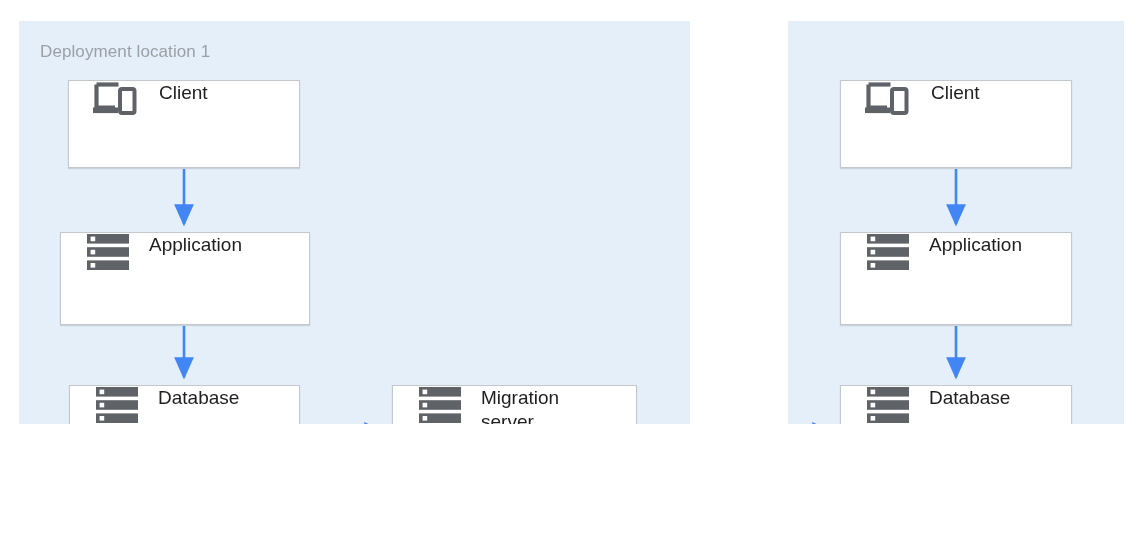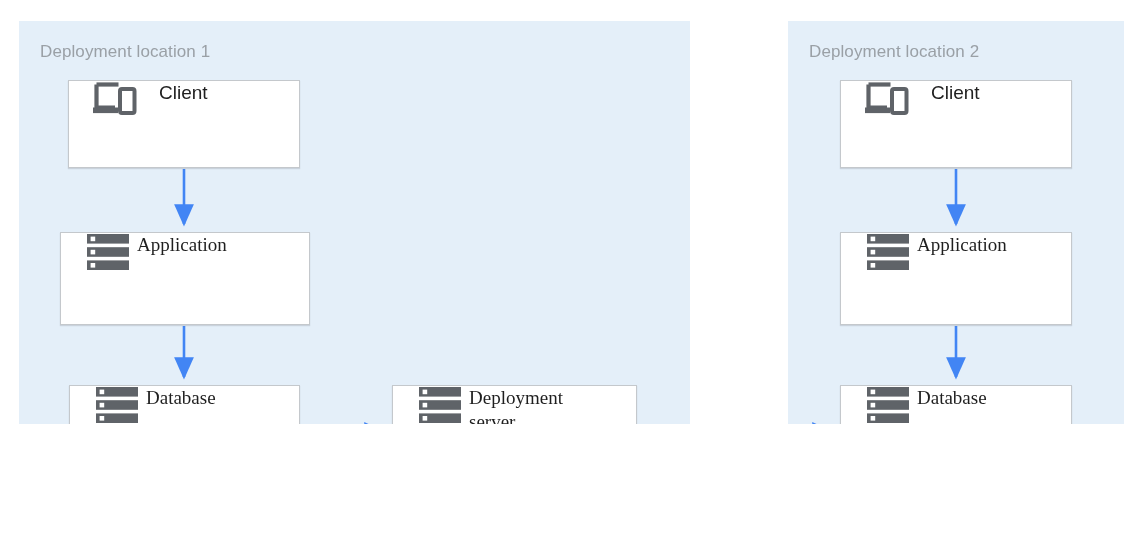--- a/index.html
+++ b/index.html
@@ -48,41 +48,40 @@
     flex: 1 1 auto;
     color: #1f1f1f;
     font-size: 19px;
     line-height: 24px;
   }
   
   .node.client .node-icon { width: 56px; margin-left: 18px; }
   .node.client .node-label { margin-left: 16px; }
   
   .node.server .node-icon { width: 50px; margin-left: 22px; }
-  .node.server .node-label { margin-left: 4px; font-family: Liberation Serif, serif; }
+  .node.server .node-label { margin-left: 16px; }
 
   svg.edges {
     position: absolute;
     left: 0;
     top: 0;
     width: 1148px;
     height: 536px;
     pointer-events: none;
   }
 </style>
 </head>
 <body>
 
 <div id="diagram">
 
   <div class="zone" id="zone1-box" style="left: 19px; top: 21px; width: 671px; height: 487px; background: rgb(228, 239, 249);"></div>
   <div class="zone-label" id="zone1-label" style="left: 40px; top: 42px; color: rgb(154, 160, 166);">Deployment location 1</div>
 
   <div class="zone" id="zone2-box" style="left: 788px; top: 21px; width: 336px; height: 487px; background: rgb(228, 239, 249);"></div>
-  <div class="zone-label" id="zone2-label" style="left: 809px; top: 42px; color: rgb(154, 160, 166);">Deployment location 2</div>
 
   <svg class="edges" viewBox="0 0 1148 536">
     <defs>
       <marker id="arrowhead" markerWidth="9" markerHeight="9" refX="7.6" refY="4.5" orient="auto" markerUnits="strokeWidth">
         <path d="M0,0.7 L8.6,4.5 L0,8.3 Z" fill="#4285f4"></path>
       </marker>
     </defs>
 
     <g>
       <line x1="184" y1="169" x2="184" y2="224" stroke="#4285f4" stroke-width="2.6" marker-end="url(#arrowhead)"></line>
@@ -148,21 +147,21 @@
     <span class="node-icon">
       <svg width="42" height="38" viewBox="0 0 42 38" aria-hidden="true">
         <rect x="0" y="1" width="42" height="9.6" fill="#5f6368"></rect>
         <rect x="3.6" y="3.6" width="4.6" height="4.6" fill="#ffffff"></rect>
         <rect x="0" y="14.2" width="42" height="9.6" fill="#5f6368"></rect>
         <rect x="3.6" y="16.8" width="4.6" height="4.6" fill="#ffffff"></rect>
         <rect x="0" y="27.4" width="42" height="9.6" fill="#5f6368"></rect>
         <rect x="3.6" y="30" width="4.6" height="4.6" fill="#ffffff"></rect>
       </svg>
     </span>
-    <span class="node-label" id="migration-label" style="max-width: 96px; white-space: normal;">Deployment server</span>
+    <span class="node-label" id="migration-label" style="max-width: 96px; white-space: normal;">Migration server</span>
   </div>
 
   <div class="node client" id="node-client2" style="left: 840px; top: 80px; width: 232px; height: 88px; background: rgb(255, 255, 255); border-color: rgb(196, 200, 204);">
     <span class="node-icon">
       <svg width="44" height="36" viewBox="0 0 44 36" aria-hidden="true">
         <path d="M3.5 3.5 L3.5 26.5 L22 26.5" fill="none" stroke="#5f6368" stroke-width="4.2"></path>
         <rect x="0" y="26.5" width="25" height="5.6" fill="#5f6368"></rect>
         <rect x="3.5" y="1.4" width="22" height="4.2" fill="#5f6368"></rect>
         <rect x="27" y="8" width="14.5" height="24" rx="2" fill="none" stroke="#5f6368" stroke-width="4"></rect>
       </svg>

